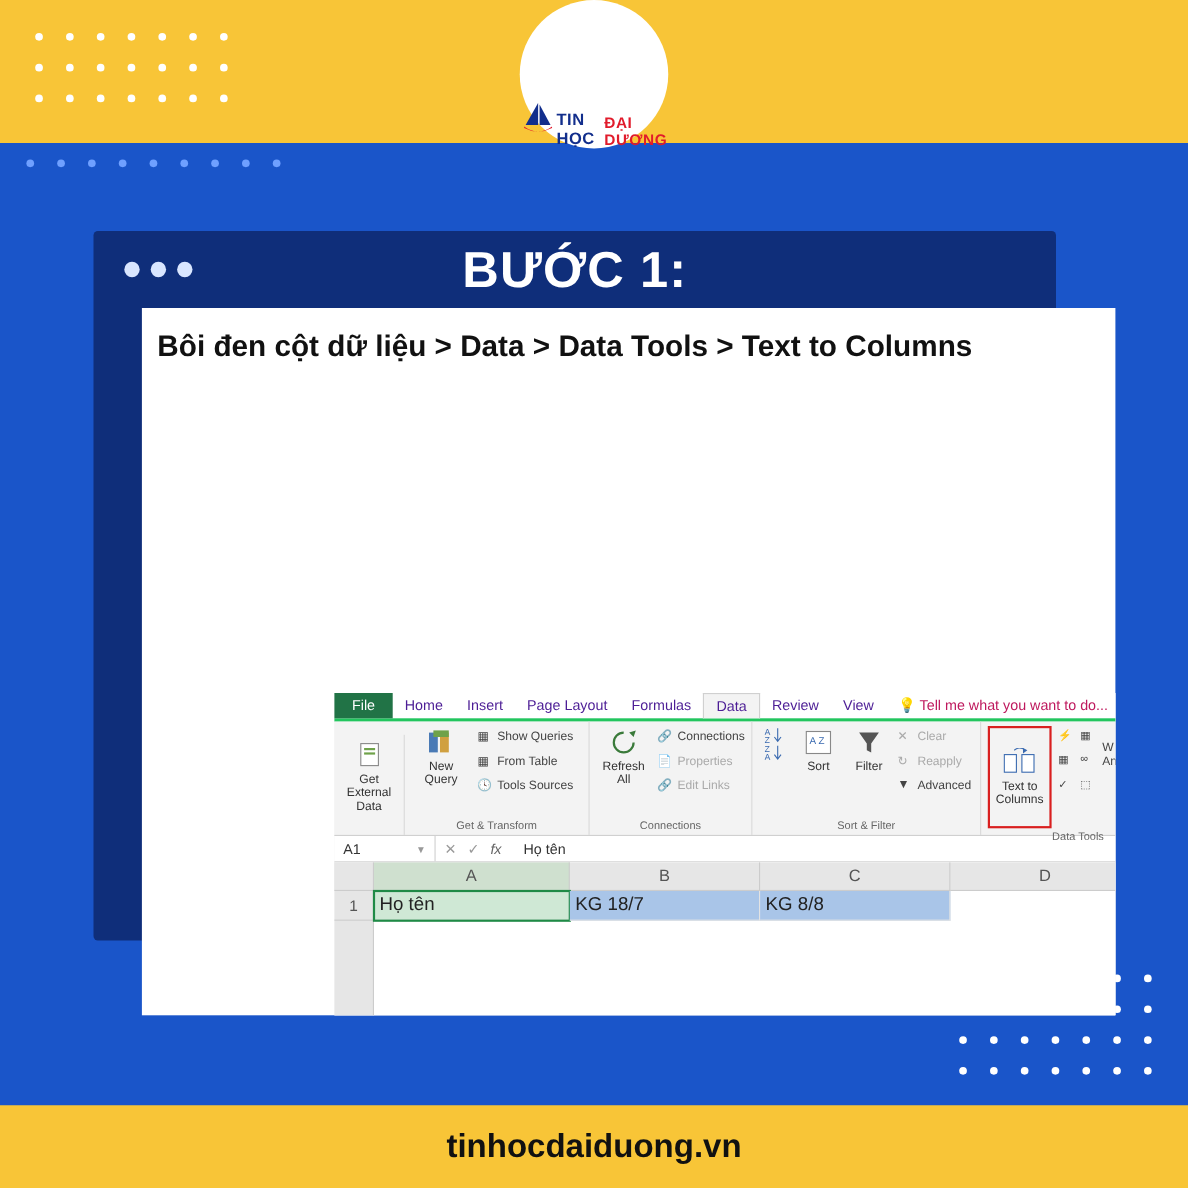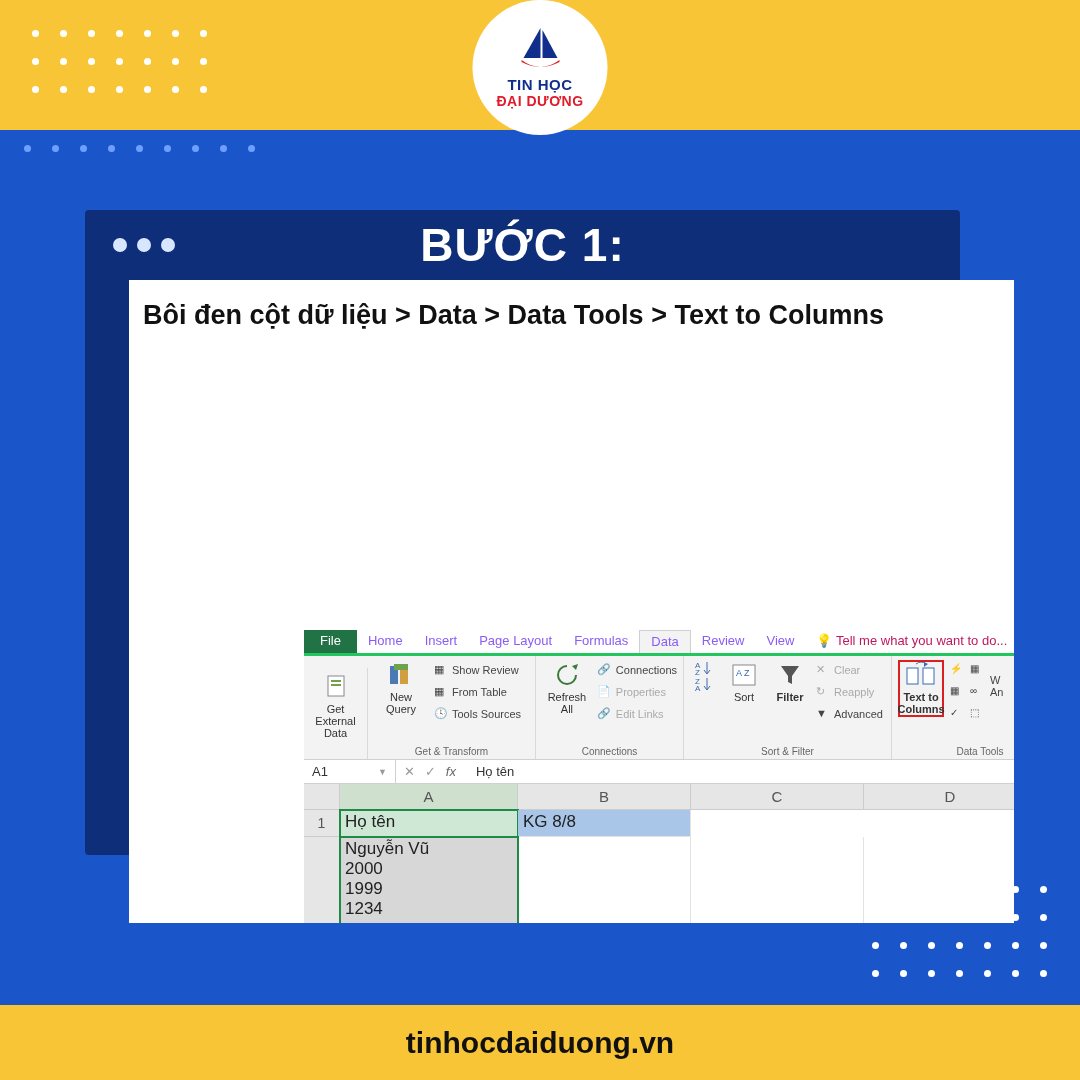--- a/index.html
+++ b/index.html
@@ -1,36 +1,36 @@
 <!DOCTYPE html>
 <html><head>
 <meta charset="utf-8">
 <style>
   *{box-sizing:border-box;margin:0;padding:0;}
   body{width:1080px;height:1080px;font-family:Arial,Helvetica,sans-serif;overflow:hidden;background:#fff;}
   .page{width:1080px;height:1080px;position:relative;background:#f8c537;}
   .blue-band{position:absolute;left:0;top:130px;width:1080px;height:875px;background:#1a55c9;}
-  .logo-circle{position:absolute;left:50%;top:0;transform:translateX(-50%);width:135px;height:135px;border-radius:50%;background:#fff;display:flex;flex-direction:column;align-items:center;justify-content:center;z-index:5;}
+  .logo-circle{position:absolute;left:50%;top:0;transform:translateX(-50%);width:135px;height:135px;border-radius:50%;background:#fff;display:flex;flex-direction:row;align-items:flex-end;justify-content:center;z-index:5;}
   .logo-text1{color:#122e8c;font-weight:bold;font-size:15px;letter-spacing:.5px;}
   .logo-text2{color:#e11b2b;font-weight:bold;font-size:14px;letter-spacing:.5px;}
   .logo-sail{margin-bottom:6px;}
   .dots{position:absolute;display:grid;grid-template-columns:repeat(7,10px);grid-auto-rows:10px;gap:18px;}
   .dots span{width:7px;height:7px;border-radius:50%;}
   .dots.white span{background:#fff;}
   .dots.blue span{background:#1a55c9;}
   .card{position:absolute;left:85px;top:210px;width:875px;height:645px;background:#0f2e7a;border-radius:4px;}
   .card-titlebar{height:70px;display:flex;align-items:center;padding:0 28px;position:relative;}
   .traffic{display:flex;gap:10px;}
   .traffic span{width:14px;height:14px;border-radius:50%;background:#d9e6ff;}
   .card-title{position:absolute;left:0;right:0;text-align:center;color:#fff;font-size:46px;font-weight:800;letter-spacing:1px;}
   .instr-panel{position:absolute;left:129px;top:280px;width:885px;height:643px;background:#fff;z-index:3;overflow:hidden;}
   .instr-text{font-size:27px;font-weight:700;color:#111;padding:20px 14px 10px 14px;white-space:nowrap;}
   .excel{position:absolute;left:175px;top:350px;width:765px;height:570px;font-family:'Segoe UI',Arial,sans-serif;font-size:13px;color:#333;background:#f3f3f3;}
   .ribbon-tabs{height:26px;display:flex;background:#fff;border-bottom:3px solid #22c55e;}
-  .rtab{padding:3px 11px;font-size:13px;color:#8b5cf6;cursor:pointer;}
+  .rtab{padding:3px 11px;font-size:13px;color:#4c1d95;cursor:pointer;}
   .rtab.file{background:#217346;color:#fff;font-weight:500;padding:3px 16px;}
   .rtab.active{background:#f3f3f3;border:1px solid #d0d0d0;border-bottom:none;}
   .rtab.tellme{color:#be185d;flex:1;overflow:hidden;white-space:nowrap;}
   .ribbon-body{height:104px;background:#f3f3f3;border-bottom:1px solid #d0d0d0;display:flex;}
   .rgroup{border-right:1px solid #d9d9d9;padding:4px 6px 2px 6px;display:flex;flex-direction:column;justify-content:space-between;}
   .rgroup-label{font-size:10px;color:#666;text-align:center;padding-top:3px;}
   .rgroup-content{display:flex;gap:6px;align-items:flex-start;}
   .bigbtn{display:flex;flex-direction:column;align-items:center;width:54px;font-size:11px;text-align:center;line-height:1.1;padding-top:2px;}
   .bigbtn svg{margin-bottom:3px;}
   .smallbtns{display:flex;flex-direction:column;gap:2px;font-size:11px;color:#444;}
@@ -190,21 +190,21 @@
                   <rect x="2" y="4" width="8" height="18" fill="#4a7ab5"></rect>
                   <rect x="12" y="4" width="8" height="18" fill="#d0a040"></rect>
                   <rect x="6" y="2" width="14" height="6" fill="#6fa24a"></rect>
                 </svg>
               <span style="white-space:pre-line;">New
 Query</span>
             </div>
             <div class="smallbtns">
               <div>
                   <span class="sm-icon">▦</span>
-                  <span>Show Review</span>
+                  <span>Show Queries</span>
                 </div>
               <div>
                   <span class="sm-icon">▦</span>
                   <span>From Table</span>
                 </div>
               <div>
                   <span class="sm-icon">🕓</span>
                   <span>Tools Sources</span>
                 </div>
             </div>
@@ -254,21 +254,21 @@
                   <path d="M12 2 L12 13 M9 10 L12 14 L15 10" stroke="#3a6ab0" fill="none"></path>
                 </svg>
             </div>
             <div class="bigbtn" style="width:40px;">
               <svg width="26" height="26">
                   <rect x="2" y="3" width="22" height="20" fill="#fff" stroke="#888"></rect>
                   <text x="5" y="14" font-size="9" fill="#3a6ab0">A Z</text>
                 </svg>
               <span>Sort</span>
             </div>
-            <div class="bigbtn" style="width:40px;font-weight:bold;">
+            <div class="bigbtn" style="width:40px;">
               <svg width="24" height="26">
                   <path d="M3 4 L21 4 L14 14 L14 22 L10 20 L10 14 Z" fill="#555"></path>
                 </svg>
               <span>Filter</span>
             </div>
             <div class="smallbtns">
               <div style="color:#aaa;">
                   <span class="sm-icon">✕</span>
                   <span>Clear</span>
                 </div>
@@ -280,21 +280,21 @@
                   <span class="sm-icon">▼</span>
                   <span>Advanced</span>
                 </div>
             </div>
           </div>
           <div class="rgroup-label">Sort &amp; Filter</div>
         </div>
 
         <div class="rgroup" style="flex:1;">
           <div class="rgroup-content">
-            <div class="bigbtn highlight-box" style="width:46px;padding:0;font-weight:bold;">
+            <div class="bigbtn highlight-box" style="width:58px;padding:18px;">
               <svg width="30" height="26">
                   <rect x="1" y="6" width="11" height="16" fill="#fff" stroke="#3a6ab0"></rect>
                   <rect x="17" y="6" width="11" height="16" fill="#fff" stroke="#3a6ab0"></rect>
                   <path d="M10 2 Q15 -2 20 2" stroke="#3a6ab0" fill="none"></path>
                   <path d="M18 0 L22 2 L18 5" fill="#3a6ab0"></path>
                 </svg>
               <span style="white-space:pre-line;">Text to
 Columns</span>
             </div>
             <div class="smallbtns" style="font-size:10px;">
@@ -350,31 +350,22 @@
           <div class="colheads">
             <div style="width:178px;background:#cfe0cf;">A</div>
             <div style="width:173px;">B</div>
             <div style="width:173px;">C</div>
             <div style="width:173px;">D</div>
 
           </div>
           <div class="cells">
             <div class="cellrow hdr-row">
               <div class="cell colA-sel sel-border" style="width:178px;height:27px;background:#cfe8d5;">Họ tên</div>
+              <div class="cell" style="width:173px;height:27px;">KG 18/7</div>
               <div class="cell" style="width:173px;height:27px;">KG 8/8</div>
-
-            </div>
-            <div class="cellrow">
-              <div class="cell colA-sel" style="width:178px;height:114px;white-space:pre-line;outline:2px solid #1f8a46;outline-offset:-1px;">Nguyễn Vũ
-2000
-1999
-1234</div>
-              <div class="cell" style="width:173px;height:114px;"></div>
-              <div class="cell" style="width:173px;height:114px;"></div>
-              <div class="cell" style="width:173px;height:114px;"></div>
 
             </div>
 
           </div>
         </div>
       </div>
     </div>
   </div>
 
   <div class="footer-link">tinhocdaiduong.vn</div>

